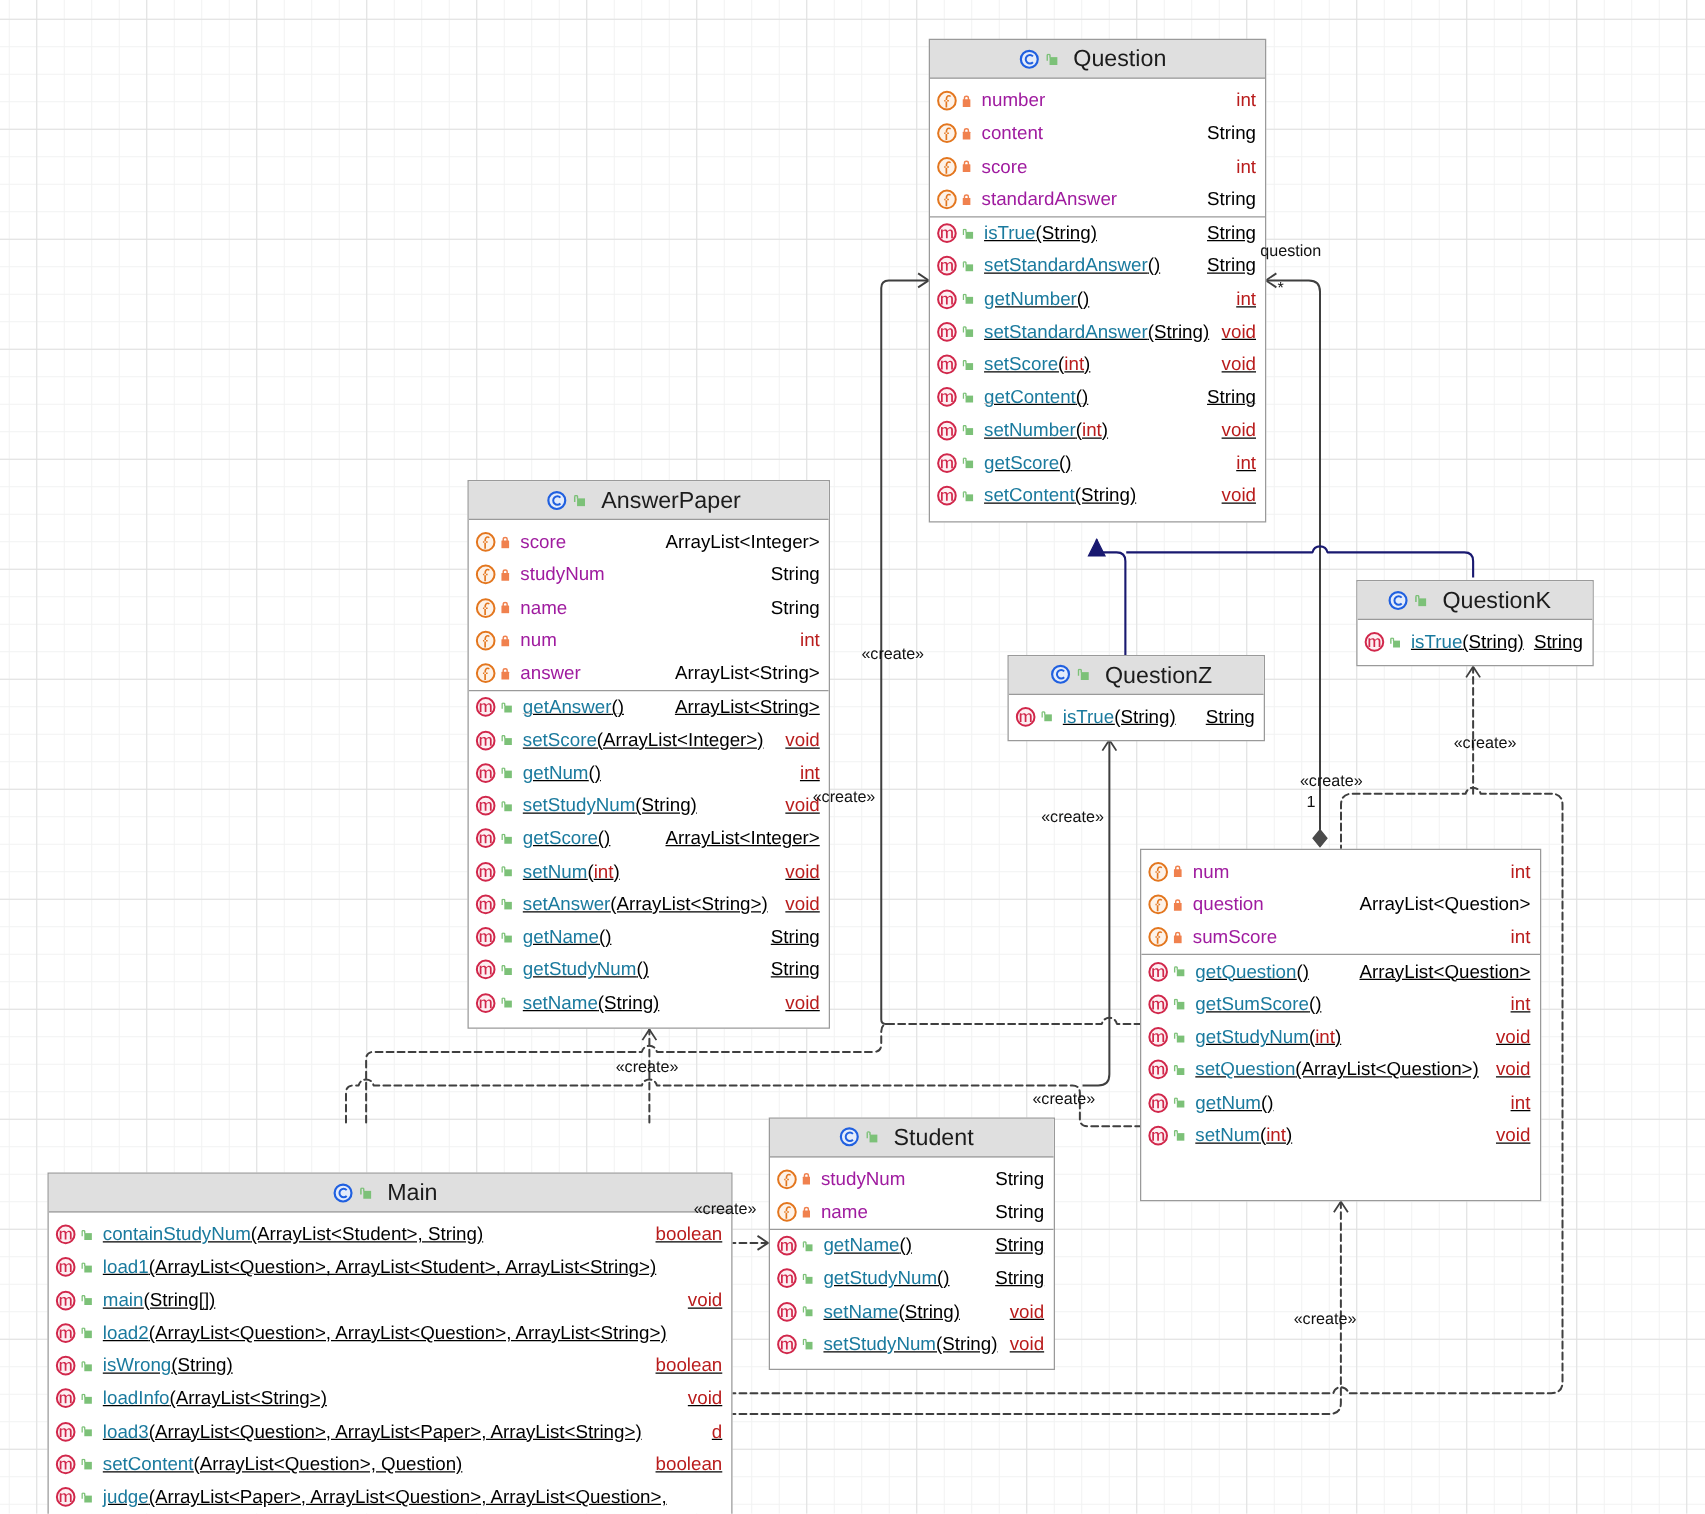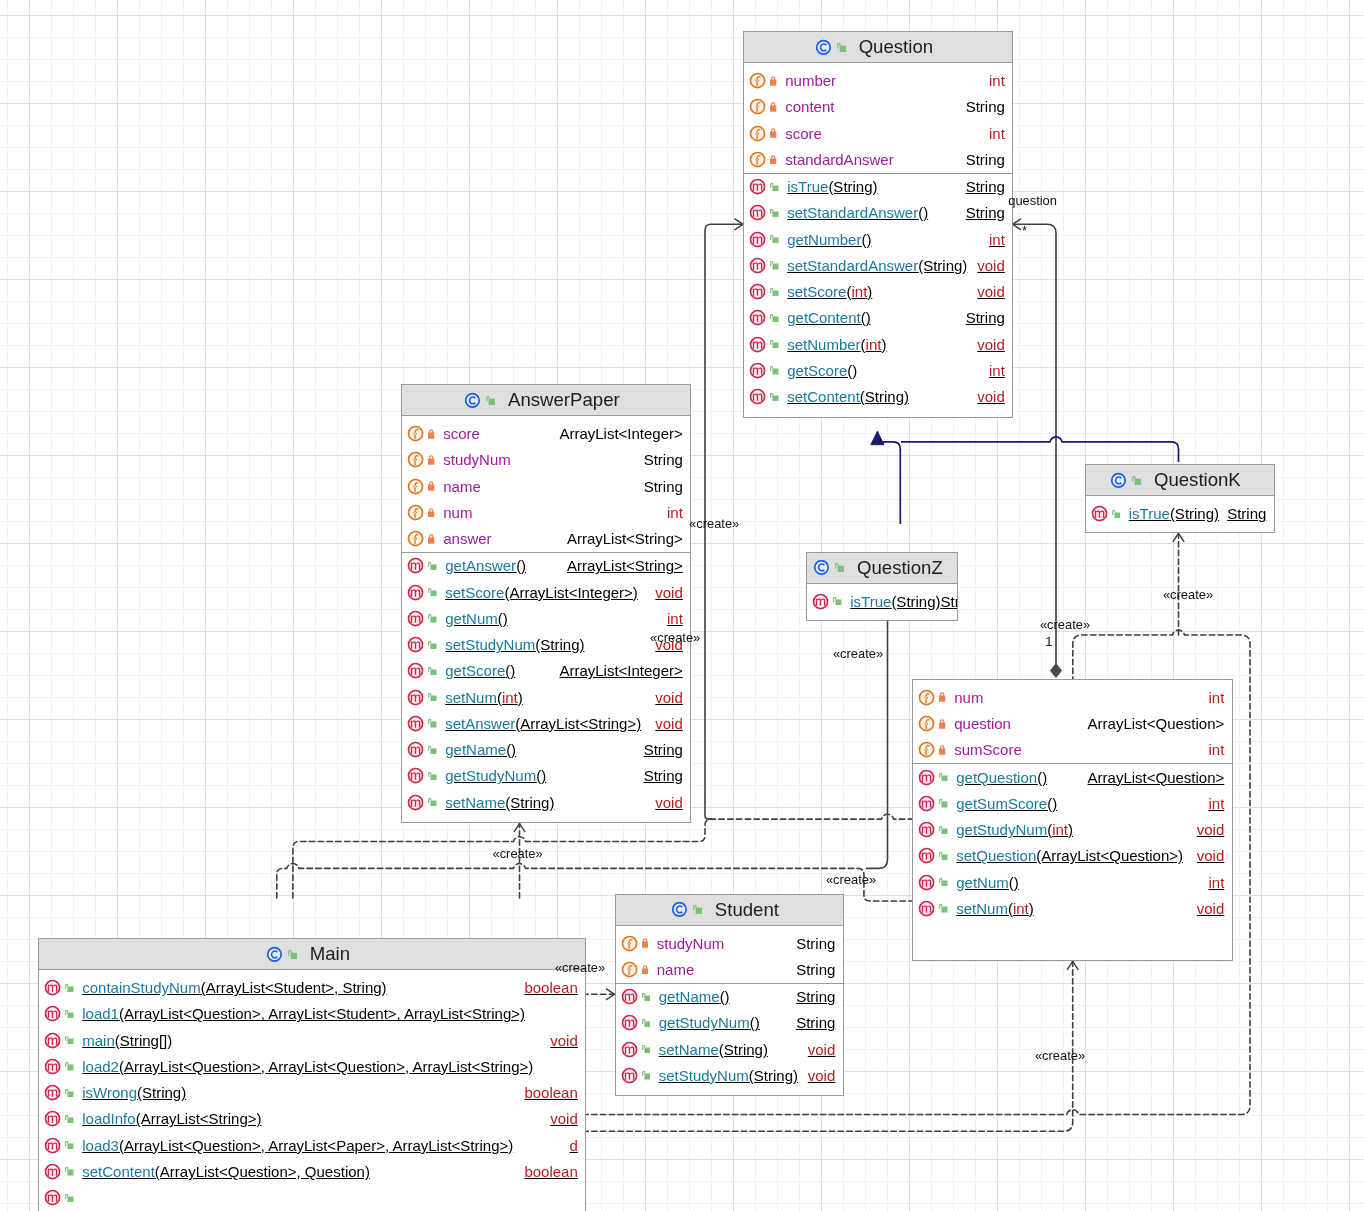--- a/index.html
+++ b/index.html
@@ -312,21 +312,21 @@
           <span class="ico">
             <svg width="8.4" height="8.2" viewBox="-0.05 0.05 8.4 8.2">
               <use href="#ic-locko"></use>
             </svg>
           </span>
           <span class="sig"><span class="nmM">setContent</span><span class="prm">(String)</span></span>
           <span class="typ kw">void</span>
         </div>
       </div>
     </div>
-    <div class="cls" style="left: 374px; top: 384px; width: 290px; height: 439px; margin-left: 27px;">
+    <div class="cls" style="left: 374px; top: 384px; width: 290px; height: 439px;">
       <div class="hdr">
         <span class="ico">
           <svg width="16.9" height="16.9" viewBox="0 0 16 16">
             <use href="#ic-class"></use>
           </svg>
         </span>
         <span class="ico">
           <svg width="9.072000000000001" height="8.856" viewBox="-0.05 0.05 8.4 8.2">
             <use href="#ic-locko"></use>
           </svg>
@@ -541,21 +541,21 @@
           <span class="ico">
             <svg width="8.4" height="8.2" viewBox="-0.05 0.05 8.4 8.2">
               <use href="#ic-locko"></use>
             </svg>
           </span>
           <span class="sig"><span class="nmM">setName</span><span class="prm">(String)</span></span>
           <span class="typ kw">void</span>
         </div>
       </div>
     </div>
-    <div class="cls" style="left: 806px; top: 523.5px; width: 152px; height: 69px; margin-top: 28px;">
+    <div class="cls" style="left: 806px; top: 523.5px; width: 206px; height: 69px;">
       <div class="hdr">
         <span class="ico">
           <svg width="16.9" height="16.9" viewBox="0 0 16 16">
             <use href="#ic-class"></use>
           </svg>
         </span>
         <span class="ico">
           <svg width="9.072000000000001" height="8.856" viewBox="-0.05 0.05 8.4 8.2">
             <use href="#ic-locko"></use>
           </svg>
@@ -976,20 +976,21 @@
           <span class="ico">
             <svg width="17.1" height="17.1" viewBox="0 0 16 16">
               <use href="#ic-method"></use>
             </svg>
           </span>
           <span class="ico">
             <svg width="8.4" height="8.2" viewBox="-0.05 0.05 8.4 8.2">
               <use href="#ic-locko"></use>
             </svg>
           </span>
+          <span class="sig"><span class="nmM">judge</span><span class="prm">(ArrayList&lt;Paper&gt;, ArrayList&lt;Question&gt;, ArrayList&lt;Question&gt;,</span></span>
           <span class="typ "></span>
         </div>
         <div class="row">
           <span class="ico">
             <svg width="17.1" height="17.1" viewBox="0 0 16 16">
               <use href="#ic-method"></use>
             </svg>
           </span>
           <span class="ico">
             <svg width="8.4" height="8.2" viewBox="-0.05 0.05 8.4 8.2">

